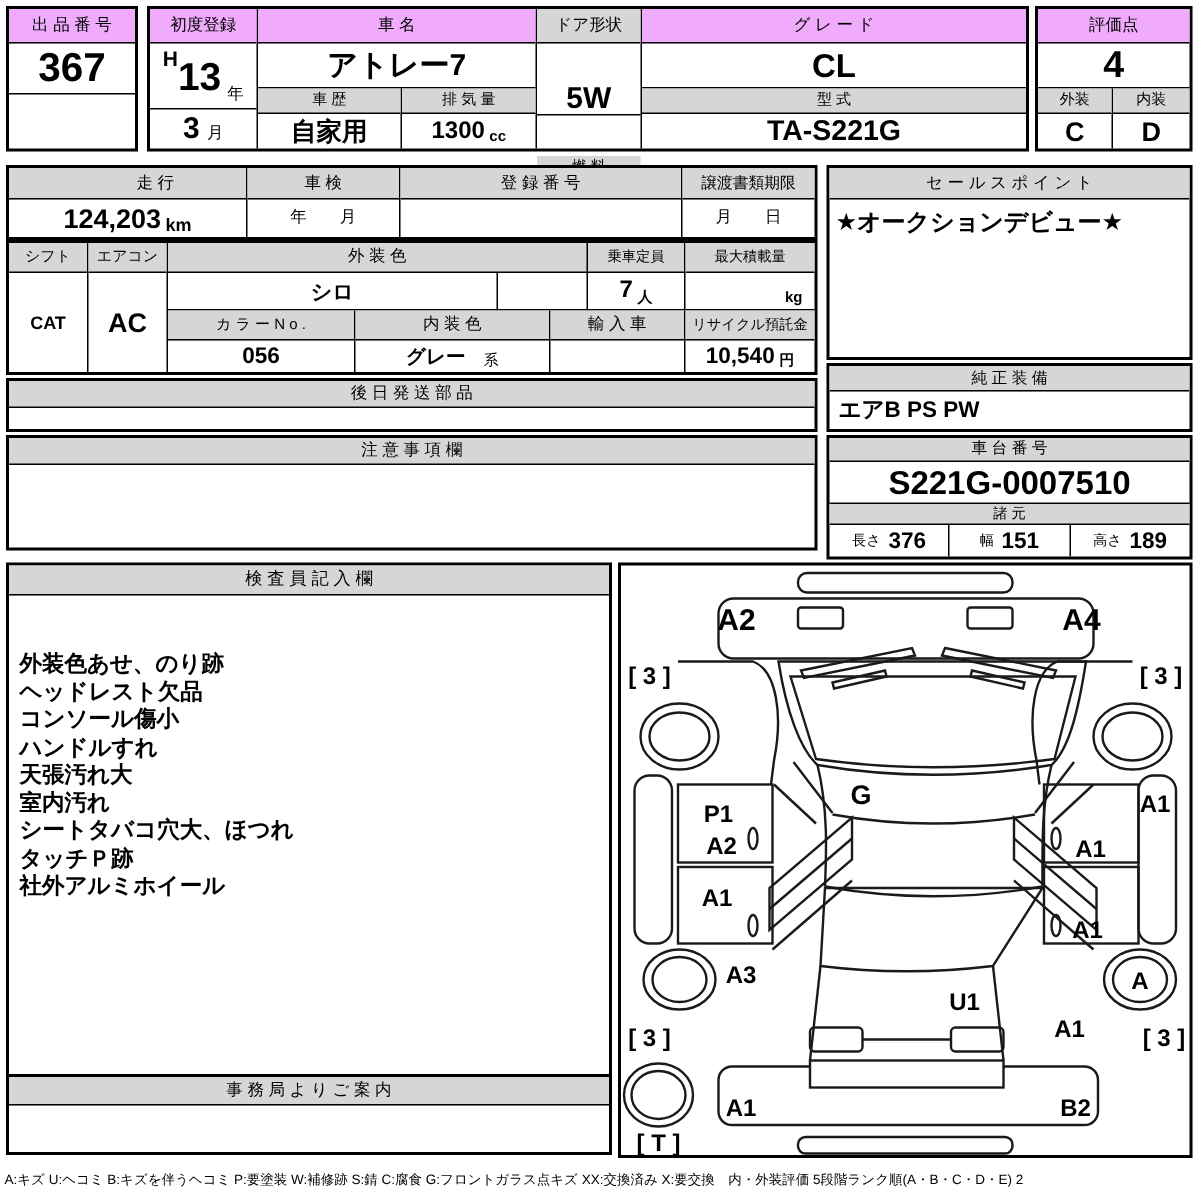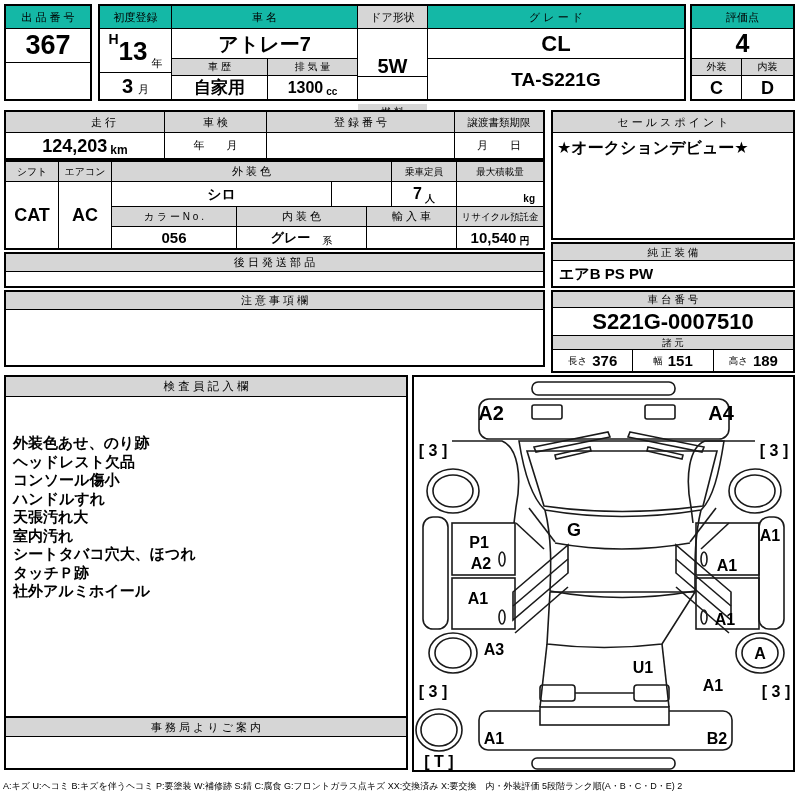--- a/index.html
+++ b/index.html
@@ -3,21 +3,21 @@
 <meta charset="utf-8">
 <style>
   html,body{margin:0;padding:0;background:#fff;}
   .sheet{position:relative;width:800px;height:800px;background:#fff;overflow:hidden;
          font-family:"Liberation Sans","DejaVu Sans",sans-serif;color:#000;}
   .box{position:absolute;border:2px solid #000;background:#fff;box-sizing:border-box;
        display:flex;flex-direction:column;}
   .box *{box-sizing:border-box;}
   .hdr{background:#d6d6d6;border-bottom:1px solid #000;display:flex;align-items:center;
        justify-content:center;font-size:11px;flex:0 0 auto;line-height:1;}
-  .hdr.lt{background:#14b8a6;}
+  .hdr.lt{background:#f0abfc;}
   .row{display:flex;flex-direction:row;min-height:0;}
   .col{display:flex;flex-direction:column;min-height:0;}
   .br{border-right:1px solid #000;}
   .bb{border-bottom:1px solid #000;}
   .val{display:flex;align-items:center;justify-content:center;font-weight:700;line-height:1;}
   .unit{font-weight:700;font-size:10px;margin-left:3px;align-self:flex-end;padding-bottom:2px;}
   .grow{flex:1 1 auto;min-height:0;}
   .left-val{justify-content:flex-start;padding-left:6px;}
   .right-val{justify-content:flex-end;padding-right:8px;}
   .notes-line{font-size:15px;font-weight:700;line-height:18.5px;white-space:nowrap;}
@@ -68,20 +68,21 @@
     </div>
     <div class="col br" style="width:70px;gap:27px;">
       <div class="hdr" style="height:23px;">ドア形状</div>
       <div class="val bb" style="height:30px;font-size:20px;">5W</div>
       <div class="hdr" style="height:17px;font-size:10px;">燃 料</div>
       <div class="val grow" style="font-size:14px;">ガソリン</div>
     </div>
     <div class="col grow">
       <div class="hdr lt" style="height:23px;">グ レ ー ド</div>
       <div class="val bb" style="height:30px;font-size:22px;">CL</div>
+      <div class="hdr" style="height:17px;font-size:10px;">型 式</div>
       <div class="val grow" style="font-size:19px;">TA-S221G</div>
     </div>
   </div>
 
   <div class="box" style="left:690px;top:4px;width:105px;height:97px;">
     <div class="hdr lt" style="height:23px;">評価点</div>
     <div class="val bb" style="height:30px;font-size:25px;">4</div>
     <div class="row grow">
       <div class="col br" style="width:50px;">
         <div class="hdr" style="height:17px;font-size:10px;">外装</div>
@@ -117,21 +118,21 @@
   </div>
 
   <div class="box" style="left:551px;top:110px;width:244px;height:130px;">
     <div class="hdr" style="height:21px;">セ ー ル ス ポ イ ン ト</div>
     <div style="padding:5px 4px;font-size:16px;font-weight:700;">★オークションデビュー★</div>
   </div>
 
   <div class="box" style="left:4px;top:160px;width:541px;height:90px;flex-direction:row;">
     <div class="col br" style="width:53px;">
       <div class="hdr" style="height:20px;font-size:10px;">シフト</div>
-      <div class="val grow" style="font-size:18px;">CAT</div>
+      <div class="val grow" style="font-size:12px;">CAT</div>
     </div>
     <div class="col br" style="width:53px;text-align:center;">
       <div class="hdr" style="height:20px;font-size:10px;">エアコン</div>
       <div class="val grow" style="font-size:18px;">AC</div>
     </div>
     <div class="col grow">
       <div class="row" style="height:20px;flex:0 0 auto;">
         <div class="hdr br" style="width:280px;">外 装 色</div>
         <div class="hdr br" style="width:65px;font-size:9.5px;">乗車定員</div>
         <div class="hdr grow" style="font-size:9.5px;">最大積載量</div>

